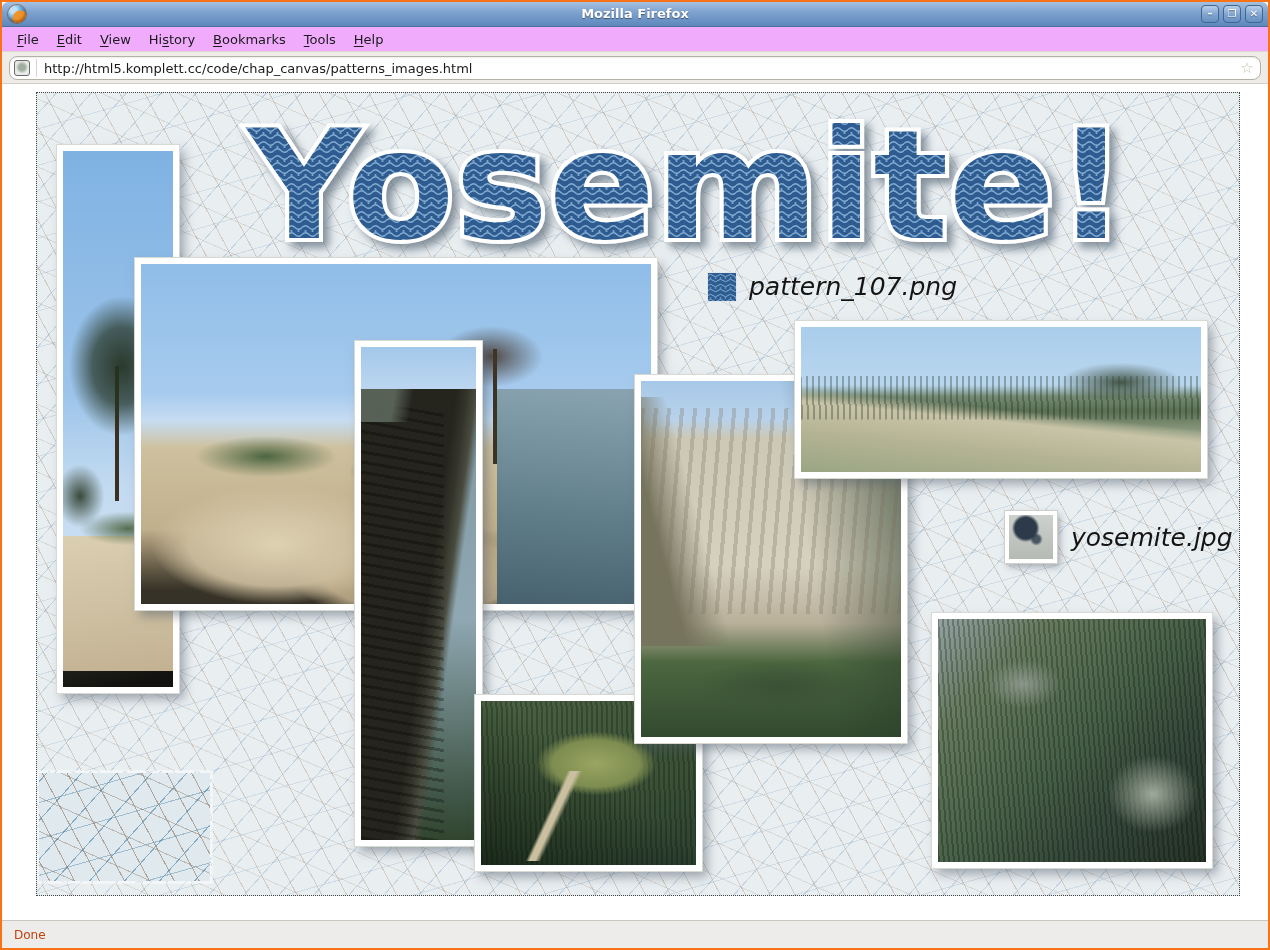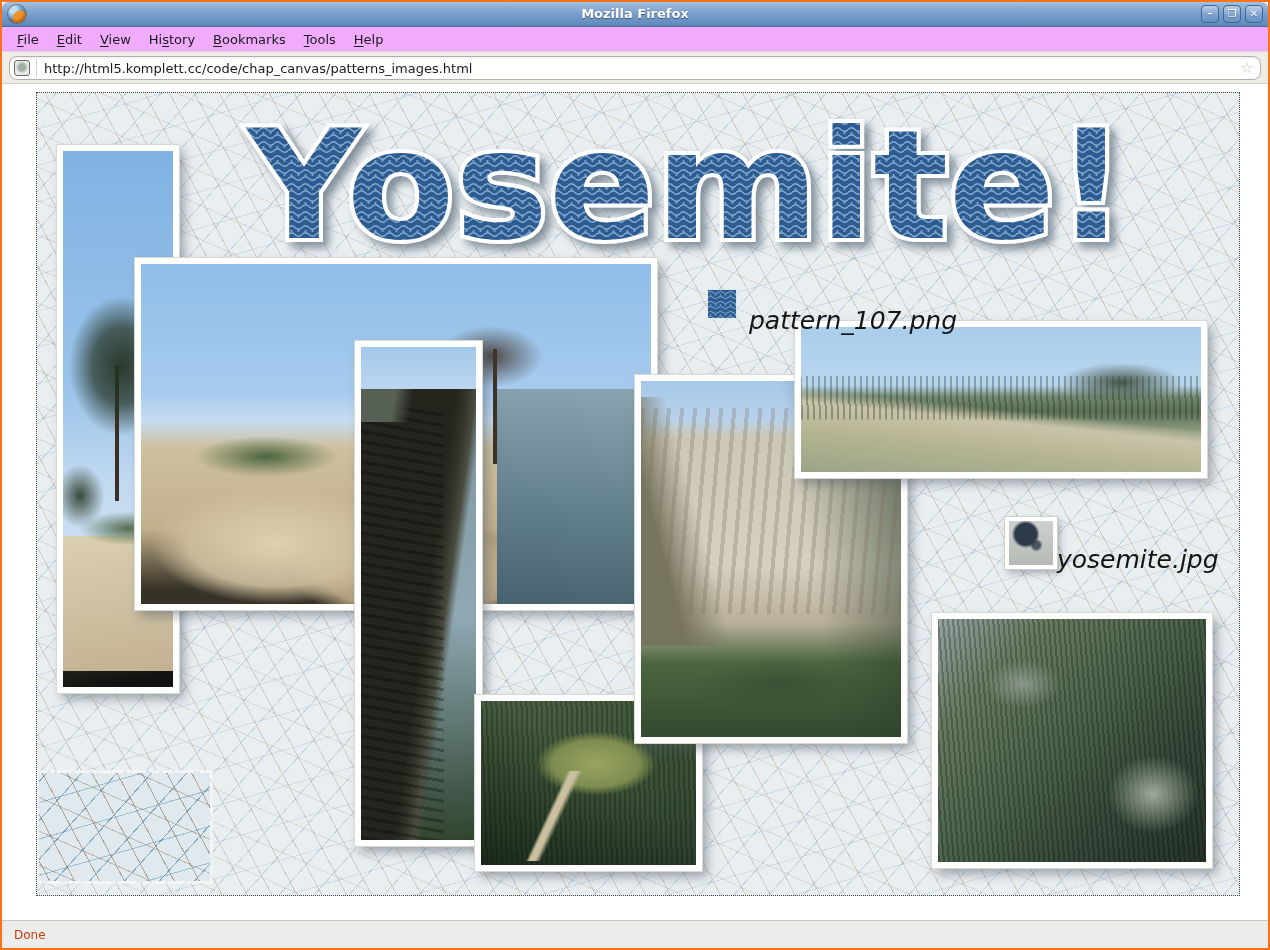--- a/index.html
+++ b/index.html
@@ -108,29 +108,29 @@
     linear-gradient(to bottom,#a9cdec 0%,#b9d6ee 40%,#748a72 48%,#5b6f54 58%,#8b9a7e 72%,#b9b89a 100%);}
 
   
   .ph8{left:895px;top:520px;width:280px;height:255px;z-index:4;background:
     radial-gradient(closest-side,rgba(165,176,160,.95),rgba(165,176,160,0) 70%) 150px 120px/130px 110px no-repeat,
     radial-gradient(closest-side,rgba(150,160,150,.8),rgba(150,160,150,0) 70%) 30px 30px/110px 70px no-repeat,
     repeating-linear-gradient(85deg,rgba(0,0,0,.24) 0 2px,rgba(0,0,0,0) 2px 5px),
     linear-gradient(135deg,#93a3a2 0%,#657a5e 22%,#4a6349 48%,#354839 72%,#253327 100%);}
 
   
-  .thumbrow{position:absolute;left:968px;top:418px;display:flex;align-items:center;z-index:7;}
+  .thumbrow{position:absolute;left:968px;top:418px;display:flex;align-items:center;gap:14px;z-index:7;}
   .thumb{width:52px;height:52px;box-sizing:border-box;border:4px solid #fff;
     box-shadow:0 0 0 1px #cfcfca, 3px 4px 7px rgba(80,92,104,.45);background:
     radial-gradient(circle at 38% 30%,#2c3a4a 0 26%,rgba(44,58,74,0) 34%),
     radial-gradient(circle at 62% 55%,rgba(44,58,74,.8) 0 10%,rgba(44,58,74,0) 18%),
     linear-gradient(to bottom,#cdd1ce,#b5bab4);}
 
   .swatch107row{position:absolute;left:671px;top:179px;display:flex;align-items:center;gap:13px;z-index:7;}
-  .caption{font-size:25px;font-style:italic;color:#141414;white-space:nowrap;margin-top:34px;}
+  .caption{font-size:25px;font-style:italic;color:#141414;white-space:nowrap;}
 
   .label125{position:absolute;left:5px;top:645px;z-index:7;}
   .swatch125{position:absolute;left:0px;top:678px;width:175px;height:112px;z-index:6;
     border:2px solid rgba(255,255,255,.65);box-sizing:border-box;
     box-shadow:0 0 0 1px rgba(255,255,255,.4);
     background:
       repeating-linear-gradient(62deg,rgba(132,110,88,0)0 9px,rgba(132,110,88,.55)9px 10px,rgba(132,110,88,0)10px 22px),
       repeating-linear-gradient(-48deg,rgba(58,118,160,0)0 11px,rgba(58,118,160,.55)11px 12px,rgba(58,118,160,0)12px 26px),
       repeating-linear-gradient(24deg,rgba(132,110,88,0)0 14px,rgba(132,110,88,.4)14px 15px,rgba(132,110,88,0)15px 31px),
       repeating-linear-gradient(-16deg,rgba(58,118,160,0)0 17px,rgba(58,118,160,.38)17px 18px,rgba(58,118,160,0)18px 35px),

